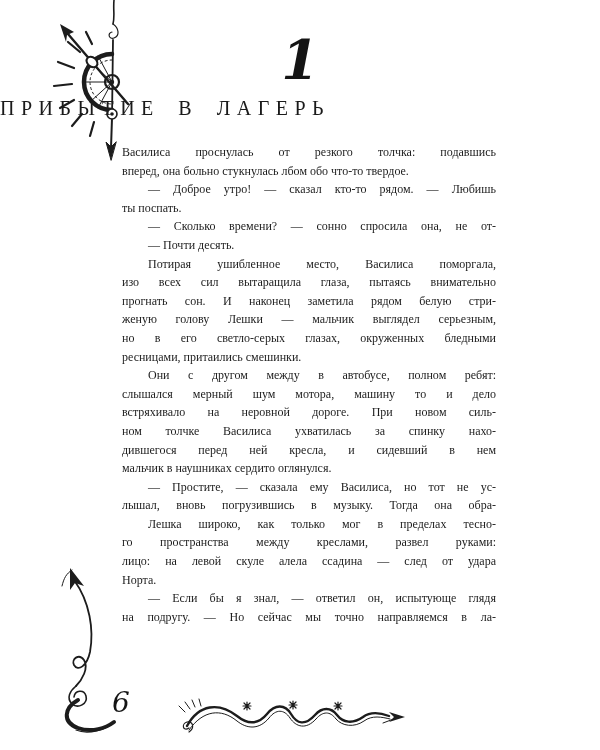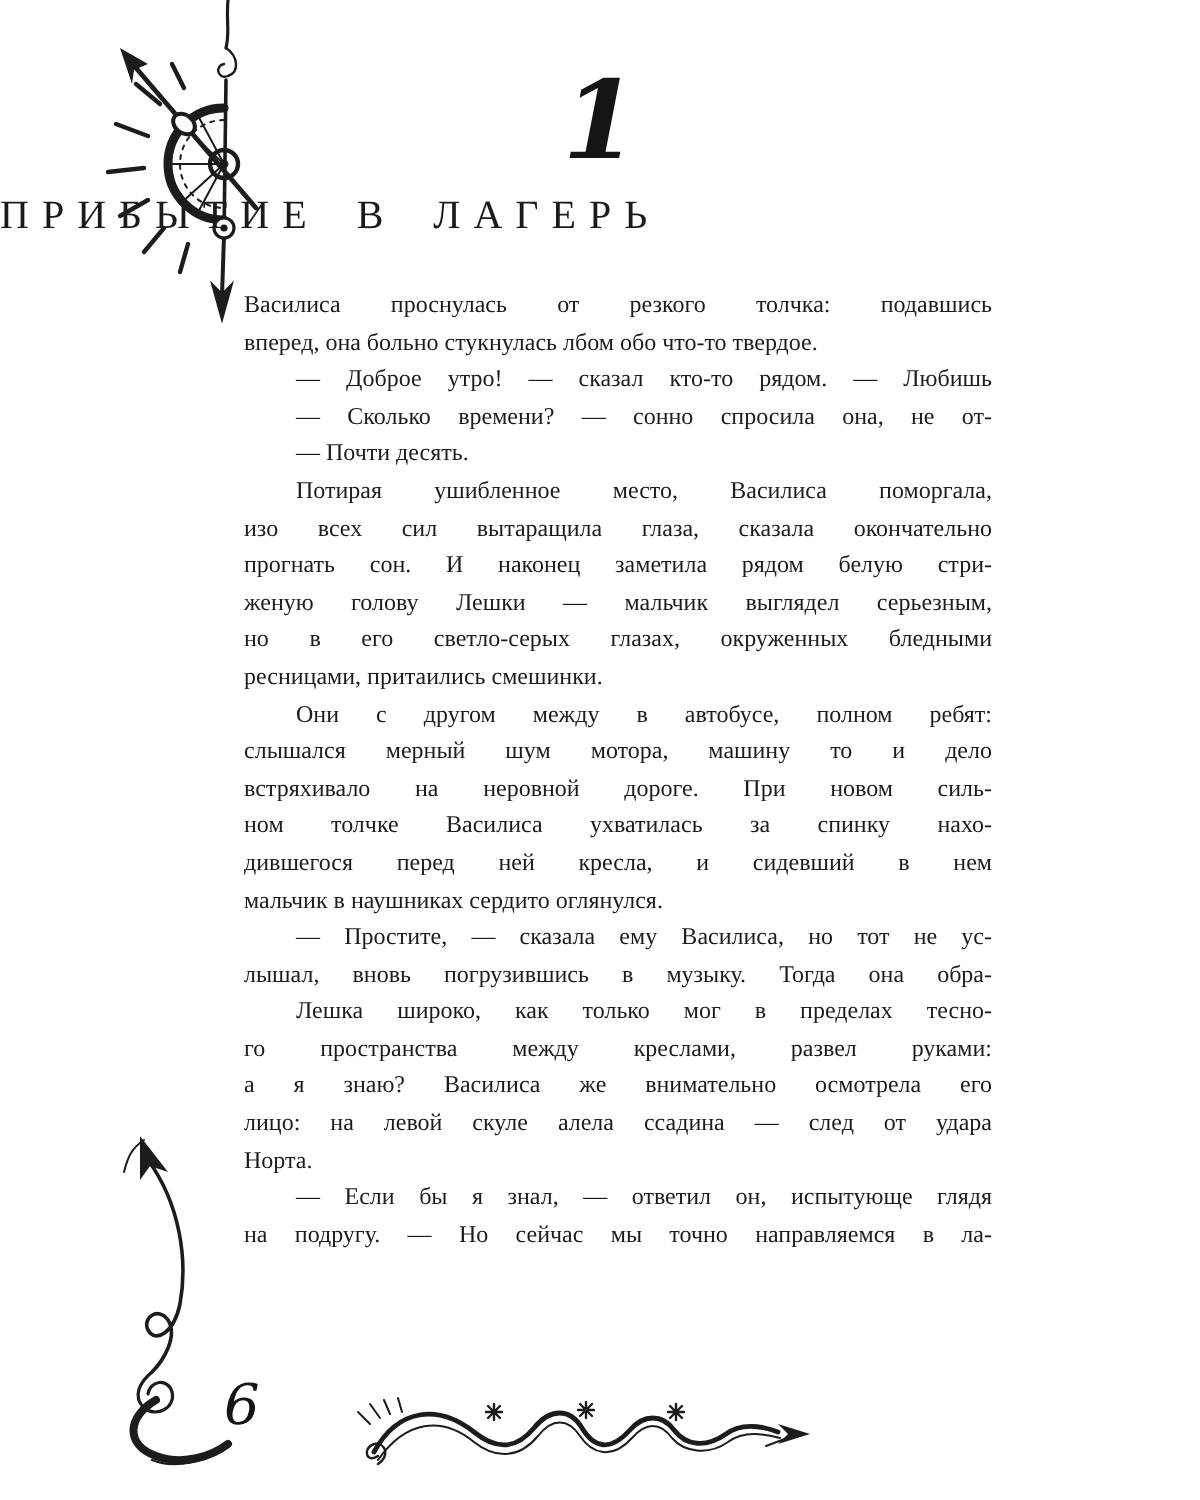--- a/index.html
+++ b/index.html
@@ -123,39 +123,39 @@
   </svg>
 
   <div id="chapter-number">1</div>
 
   <h1 id="chapter-title">ПРИБЫТИЕ В ЛАГЕРЬ</h1>
 
   <div id="page-text">
       <div class="line">Василиса проснулась от резкого толчка: подавшись</div>
       <div class="line end">вперед, она больно стукнулась лбом обо что-то твердое.</div>
       <div class="line indent">— Доброе утро! — сказал кто-то рядом. — Любишь</div>
+      <div class="line end">ты поспать.</div>
       <div class="line indent">— Сколько времени? — сонно спросила она, не от-</div>
       <div class="line indent end">— Почти десять.</div>
       <div class="line indent">Потирая ушибленное место, Василиса поморгала,</div>
-      <div class="line">изо всех сил вытаращила глаза, сказала окончательно</div>
+      <div class="line">изо всех сил вытаращила глаза, пытаясь внимательно</div>
       <div class="line">прогнать сон. И наконец заметила рядом белую стри-</div>
       <div class="line">женую голову Лешки — мальчик выглядел серьезным,</div>
       <div class="line">но в его светло-серых глазах, окруженных бледными</div>
       <div class="line end">ресницами, притаились смешинки.</div>
       <div class="line indent">Они с другом между в автобусе, полном ребят:</div>
       <div class="line">слышался мерный шум мотора, машину то и дело</div>
       <div class="line">встряхивало на неровной дороге. При новом силь-</div>
       <div class="line">ном толчке Василиса ухватилась за спинку нахо-</div>
       <div class="line">дившегося перед ней кресла, и сидевший в нем</div>
       <div class="line end">мальчик в наушниках сердито оглянулся.</div>
       <div class="line indent">— Простите, — сказала ему Василиса, но тот не ус-</div>
       <div class="line">лышал, вновь погрузившись в музыку. Тогда она обра-</div>
       <div class="line indent">Лешка широко, как только мог в пределах тесно-</div>
       <div class="line">го пространства между креслами, развел руками:</div>
-      <div class="line">а я знаю? Василиса же внимательно осмотрела его</div>
       <div class="line">лицо: на левой скуле алела ссадина — след от удара</div>
       <div class="line end">Норта.</div>
       <div class="line indent">— Если бы я знал, — ответил он, испытующе глядя</div>
       <div class="line">на подругу. — Но сейчас мы точно направляемся в ла-</div>
     </div>
 
   <svg id="bottom-arrow-flourish" class="ornament" width="100" height="175" viewBox="0 0 100 175">
     <g stroke="#1c1c1c" fill="none" stroke-linecap="round">
       <path d="M26,20 C42,42 46,70 42,92 C39,106 30,112 26,105 C23,99 31,93 36,100 C41,108 34,120 28,126" stroke-width="1.8"></path>
       <path d="M28,126 C22,131 18,138 24,144 C30,149 40,144 38,136 C36,129 27,130 26,137" stroke-width="1.6"></path>

